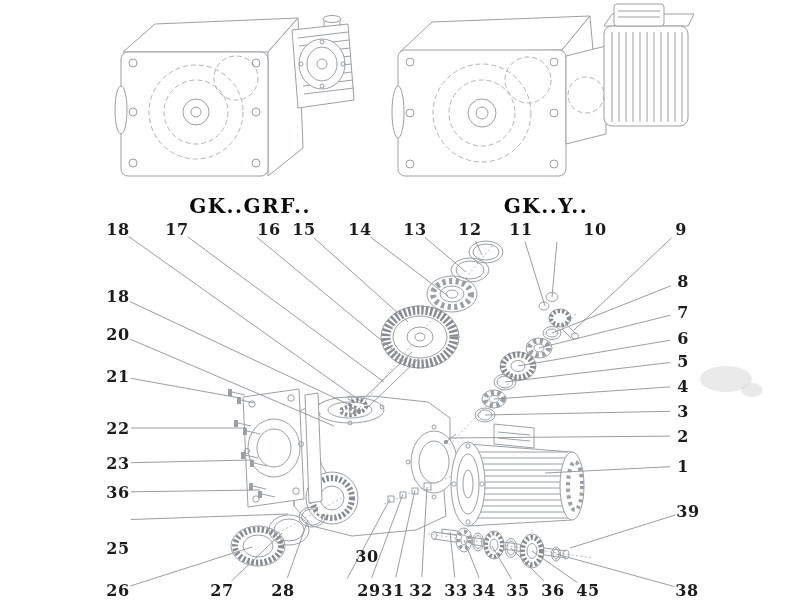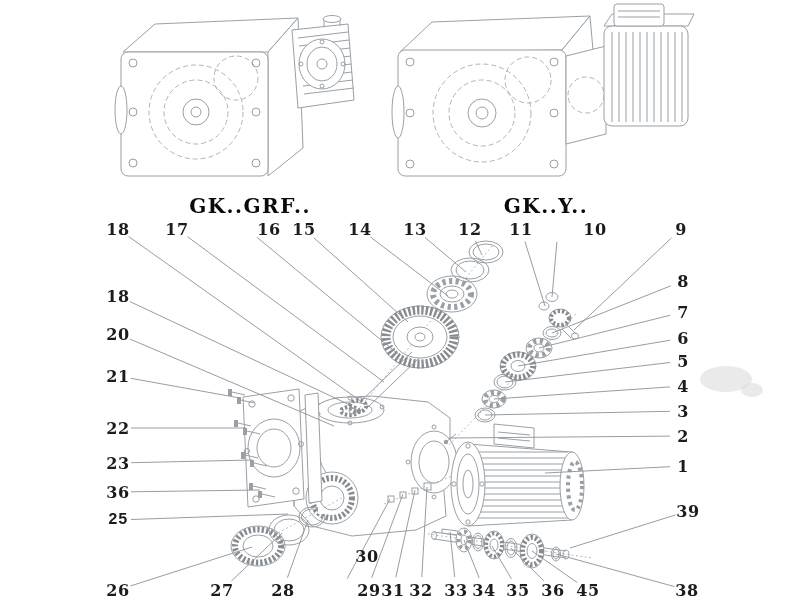--- a/index.html
+++ b/index.html
@@ -310,21 +310,21 @@
     <span class="callout" style="left: 683px; top: 411px;">3</span>
     <span class="callout" style="left: 683px; top: 436px;">2</span>
     <span class="callout" style="left: 683px; top: 466px;">1</span>
     <span class="callout" style="left: 688px; top: 511px;">39</span>
     <span class="callout" style="left: 118px; top: 296px;">18</span>
     <span class="callout" style="left: 118px; top: 334px;">20</span>
     <span class="callout" style="left: 118px; top: 376px;">21</span>
     <span class="callout" style="left: 118px; top: 428px;">22</span>
     <span class="callout" style="left: 118px; top: 463px;">23</span>
     <span class="callout" style="left: 118px; top: 492px;">36</span>
-    <span class="callout" style="left: 118px; top: 520px; font-family: Liberation Mono, monospace;">25</span>
+    <span class="callout" style="left: 118px; top: 548px;">25</span>
     <span class="callout" style="left: 118px; top: 590px;">26</span>
     <span class="callout" style="left: 222px; top: 590px;">27</span>
     <span class="callout" style="left: 283px; top: 590px;">28</span>
     <span class="callout" style="left: 341px; top: 590px; margin-left: 28px;">29</span>
     <span class="callout" style="left: 367px; top: 556px;">30</span>
     <span class="callout" style="left: 393px; top: 590px;">31</span>
     <span class="callout" style="left: 421px; top: 590px;">32</span>
     <span class="callout" style="left: 456px; top: 590px;">33</span>
     <span class="callout" style="left: 484px; top: 590px;">34</span>
     <span class="callout" style="left: 518px; top: 590px;">35</span>

